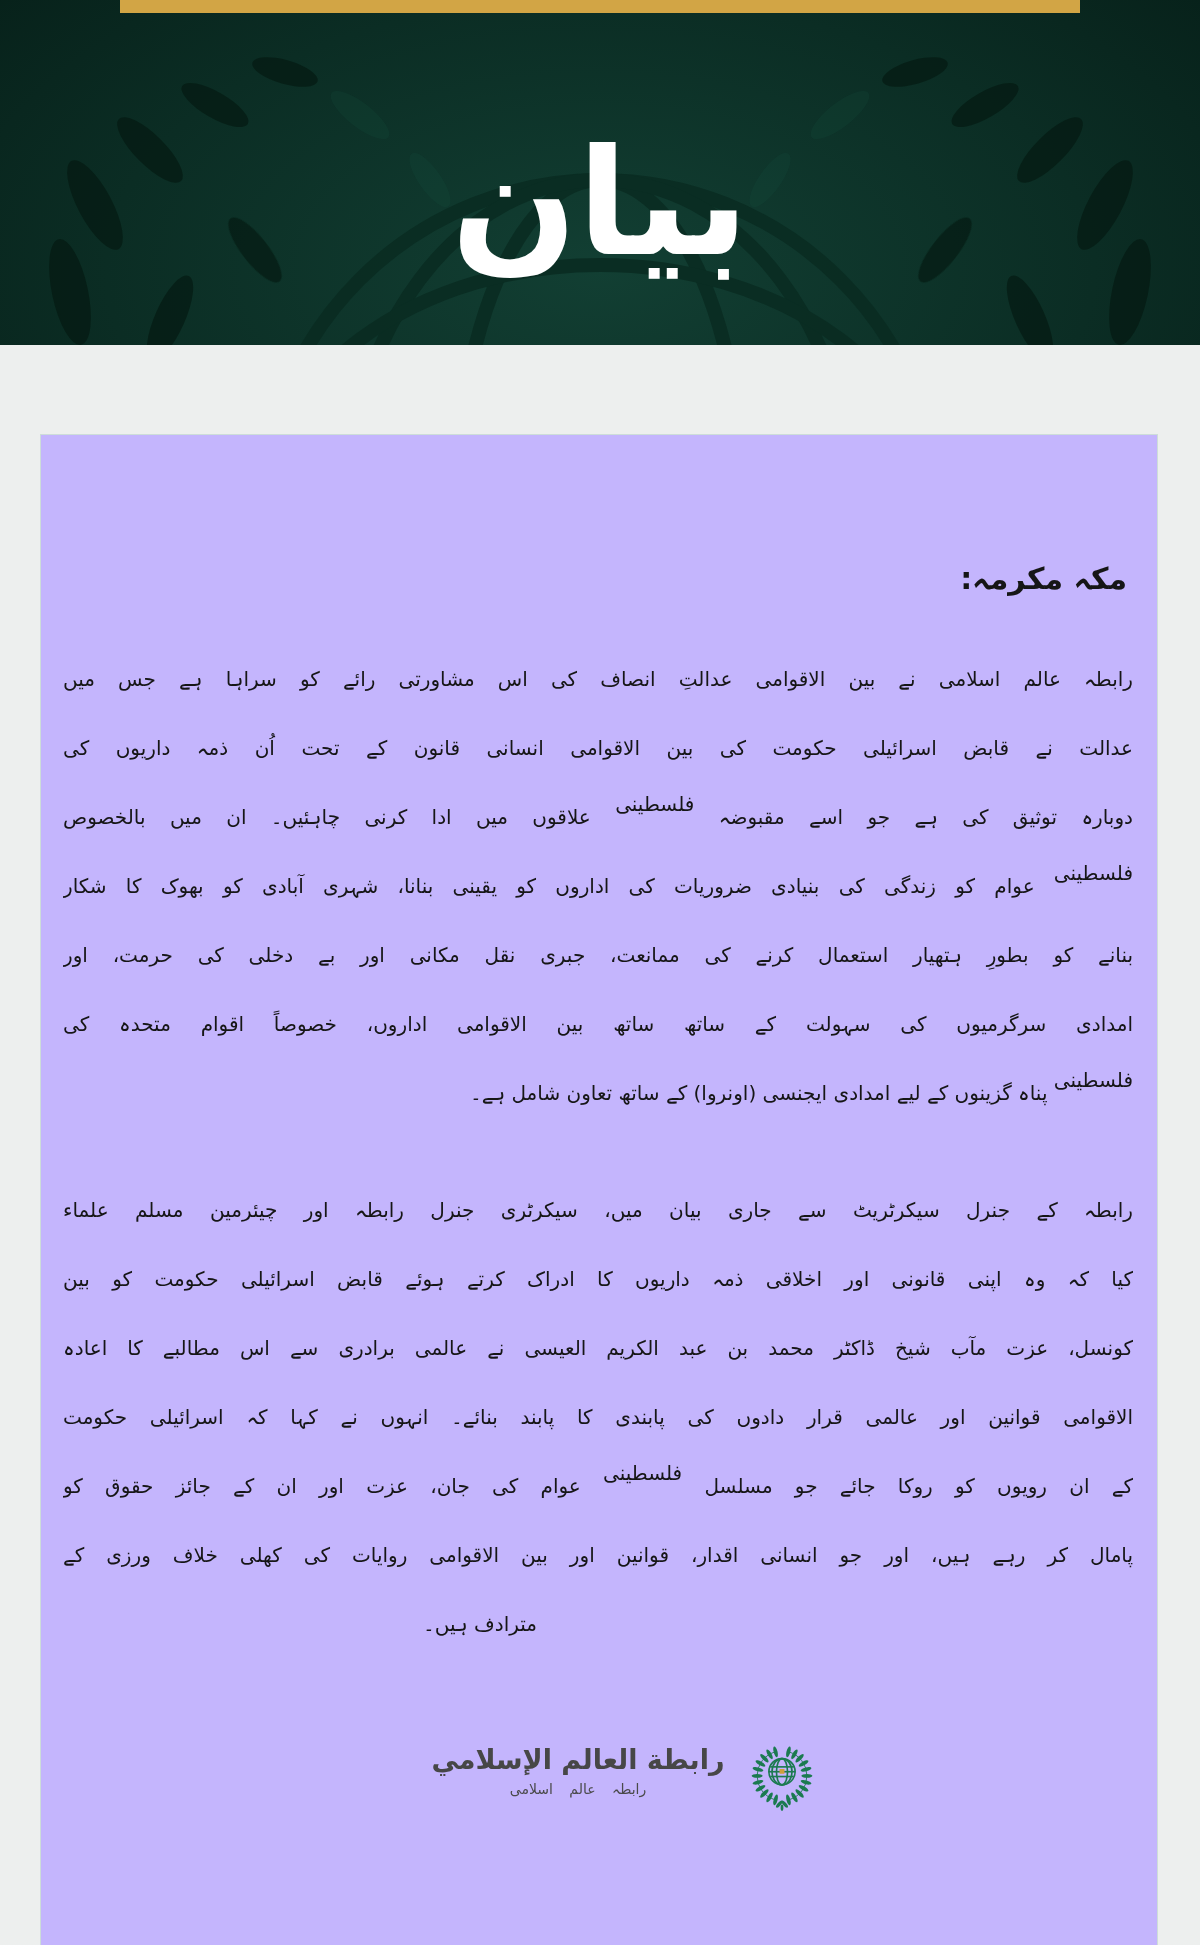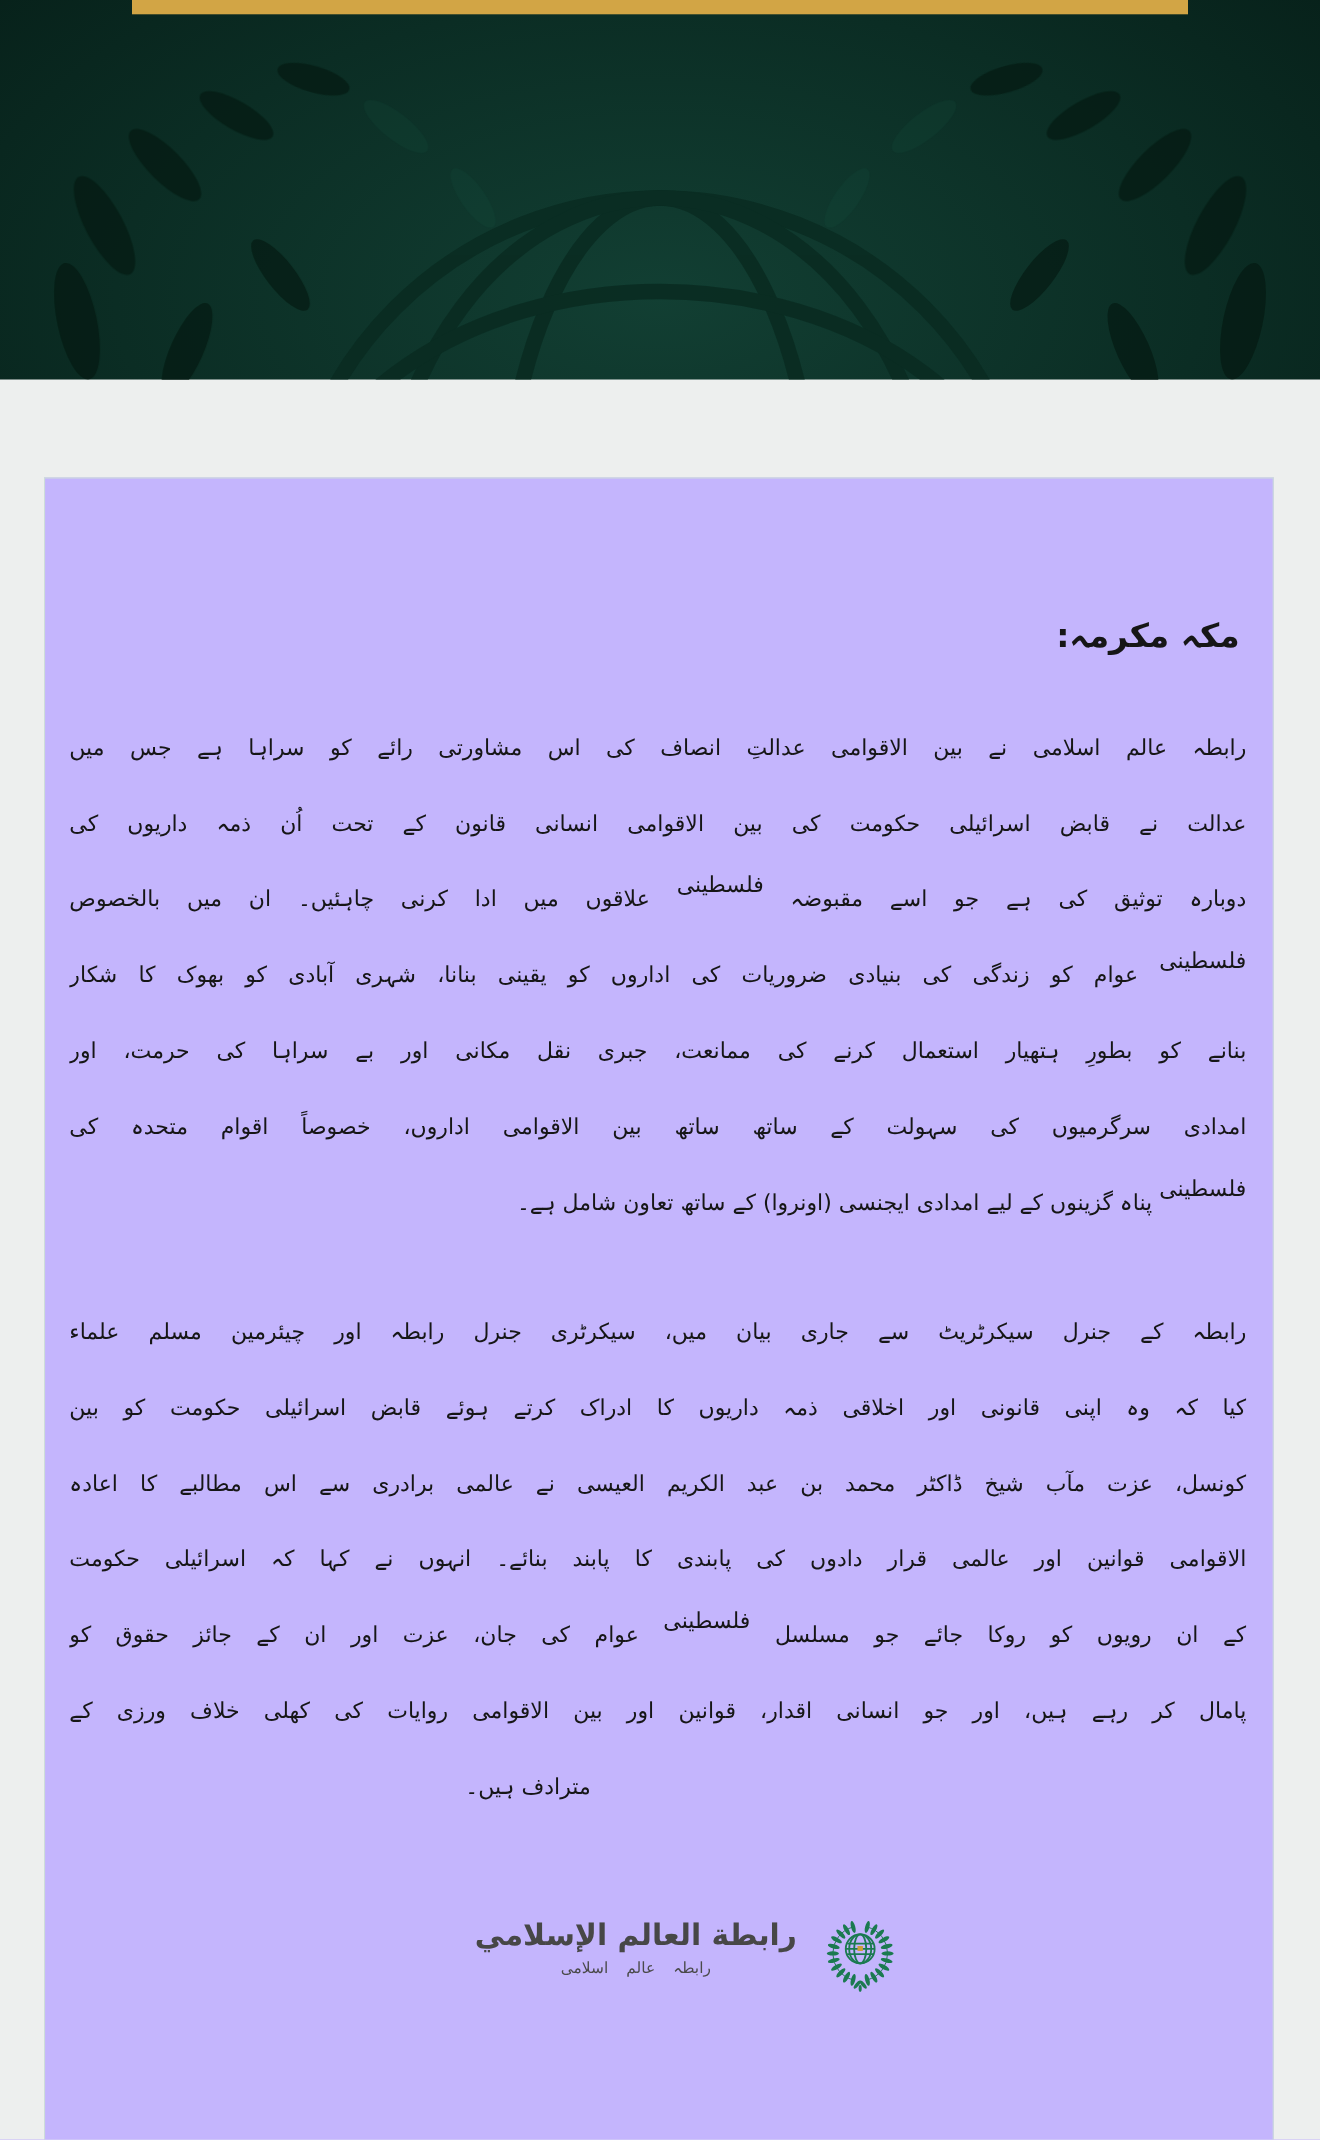--- a/index.html
+++ b/index.html
@@ -115,39 +115,40 @@
       </g>
 
       <g fill="#1a5c49" opacity="0.16">
         <ellipse cx="360" cy="115" rx="12" ry="36" transform="rotate(-52 360 115)"></ellipse>
         <ellipse cx="430" cy="180" rx="11" ry="32" transform="rotate(-35 430 180)"></ellipse>
         <ellipse cx="840" cy="115" rx="12" ry="36" transform="rotate(52 840 115)"></ellipse>
         <ellipse cx="770" cy="180" rx="11" ry="32" transform="rotate(35 770 180)"></ellipse>
       </g>
     </svg>
     <div class="gold-bar"></div>
+    <h1 class="hero-title">بیان</h1>
   </header>
 
   <main class="card">
 
     <h2 class="city">مکہ مکرمہ:</h2>
 
     <section class="para para-1">
       <div class="line">رابطہ عالم اسلامی نے بین الاقوامی عدالتِ انصاف کی اس مشاورتی رائے کو سراہا ہے جس میں</div>
       <div class="line">عدالت نے قابض اسرائیلی حکومت کی بین الاقوامی انسانی قانون کے تحت اُن ذمہ داریوں کی</div>
       <div class="line">
         <span>دوبارہ توثیق کی ہے جو اسے مقبوضہ</span>
         <span class="raised">فلسطینی</span>
         <span>علاقوں میں ادا کرنی چاہئیں۔ ان میں بالخصوص</span>
       </div>
       <div class="line">
         <span class="raised">فلسطینی</span>
         <span>عوام کو زندگی کی بنیادی ضروریات کی اداروں کو یقینی بنانا، شہری آبادی کو بھوک کا شکار</span>
       </div>
-      <div class="line">بنانے کو بطورِ ہتھیار استعمال کرنے کی ممانعت، جبری نقل مکانی اور بے سراہا کی حرمت، اور</div>
+      <div class="line">بنانے کو بطورِ ہتھیار استعمال کرنے کی ممانعت، جبری نقل مکانی اور بے دخلی کی حرمت، اور</div>
       <div class="line">امدادی سرگرمیوں کی سہولت کے ساتھ ساتھ بین الاقوامی اداروں، خصوصاً اقوام متحدہ کی</div>
       <div class="line end">
         <span class="raised">فلسطینی</span>
         <span>پناہ گزینوں کے لیے امدادی ایجنسی (اونروا) کے ساتھ تعاون شامل ہے۔</span>
       </div>
     </section>
 
     <section class="para para-2">
       <div class="line">رابطہ کے جنرل سیکرٹریٹ سے جاری بیان میں، سیکرٹری جنرل رابطہ اور چیئرمین مسلم علماء</div>
       <div class="line">کیا کہ وہ اپنی قانونی اور اخلاقی ذمہ داریوں کا ادراک کرتے ہوئے قابض اسرائیلی حکومت کو بین</div>

